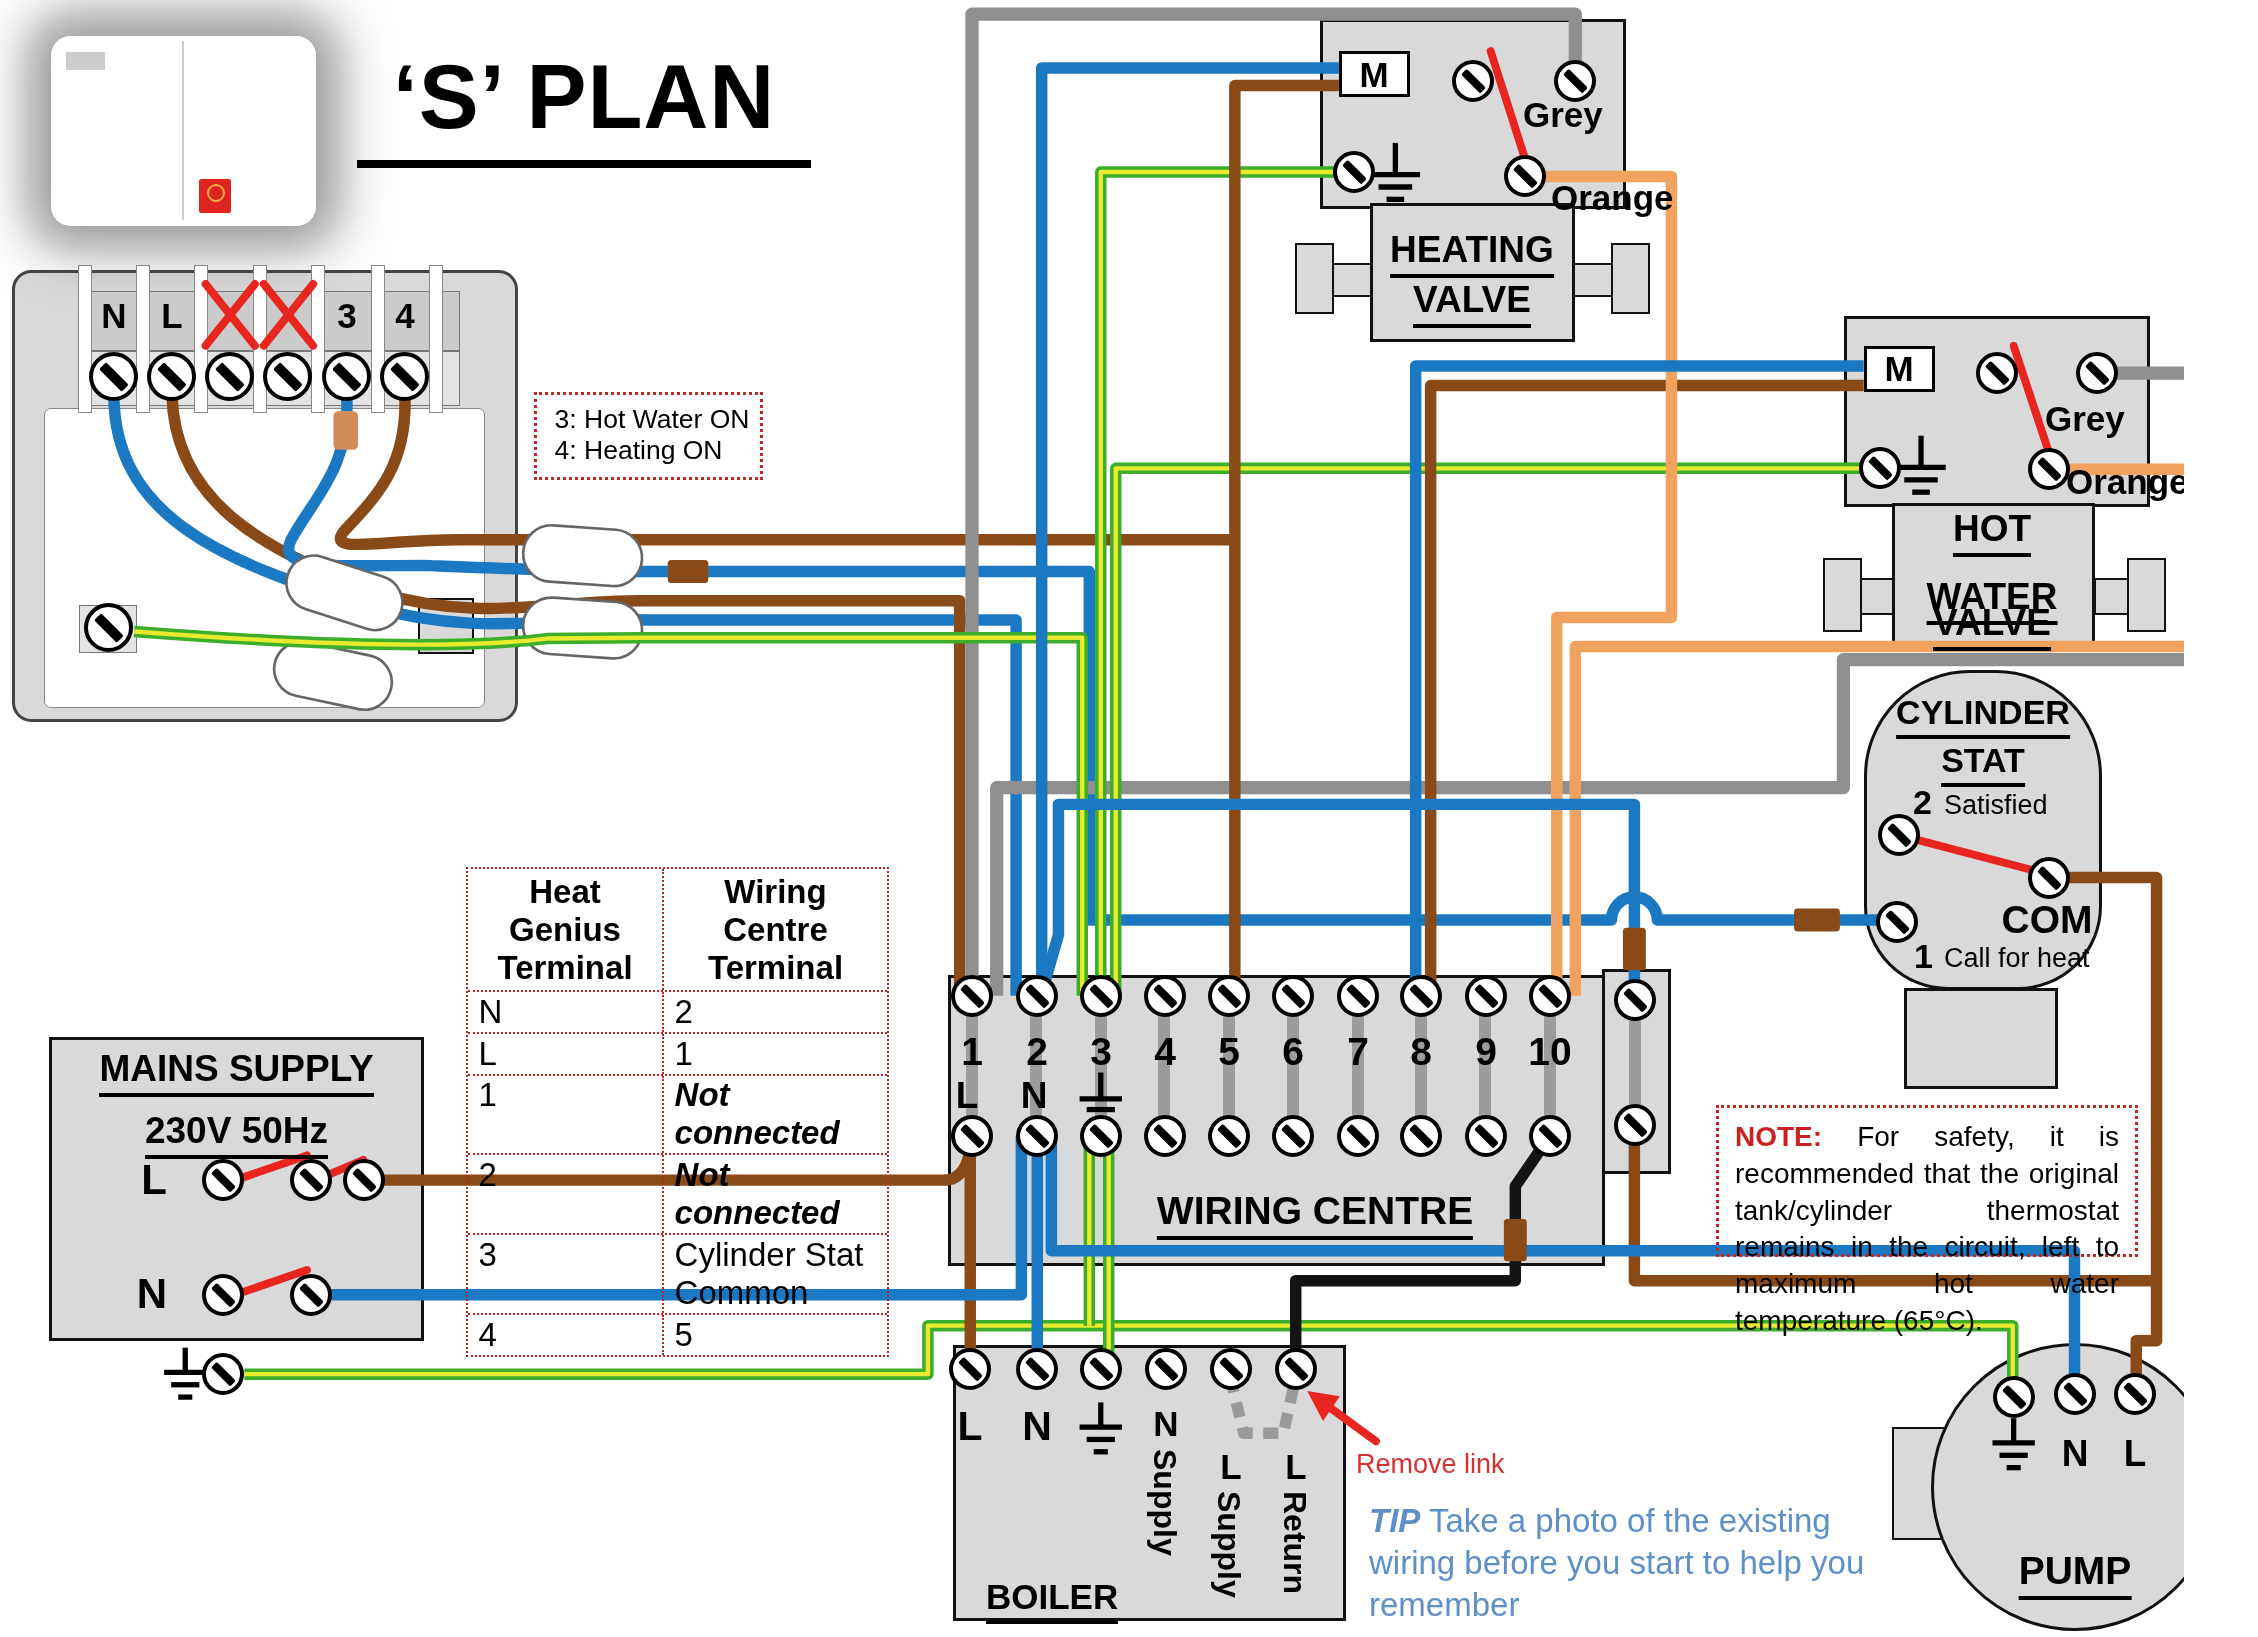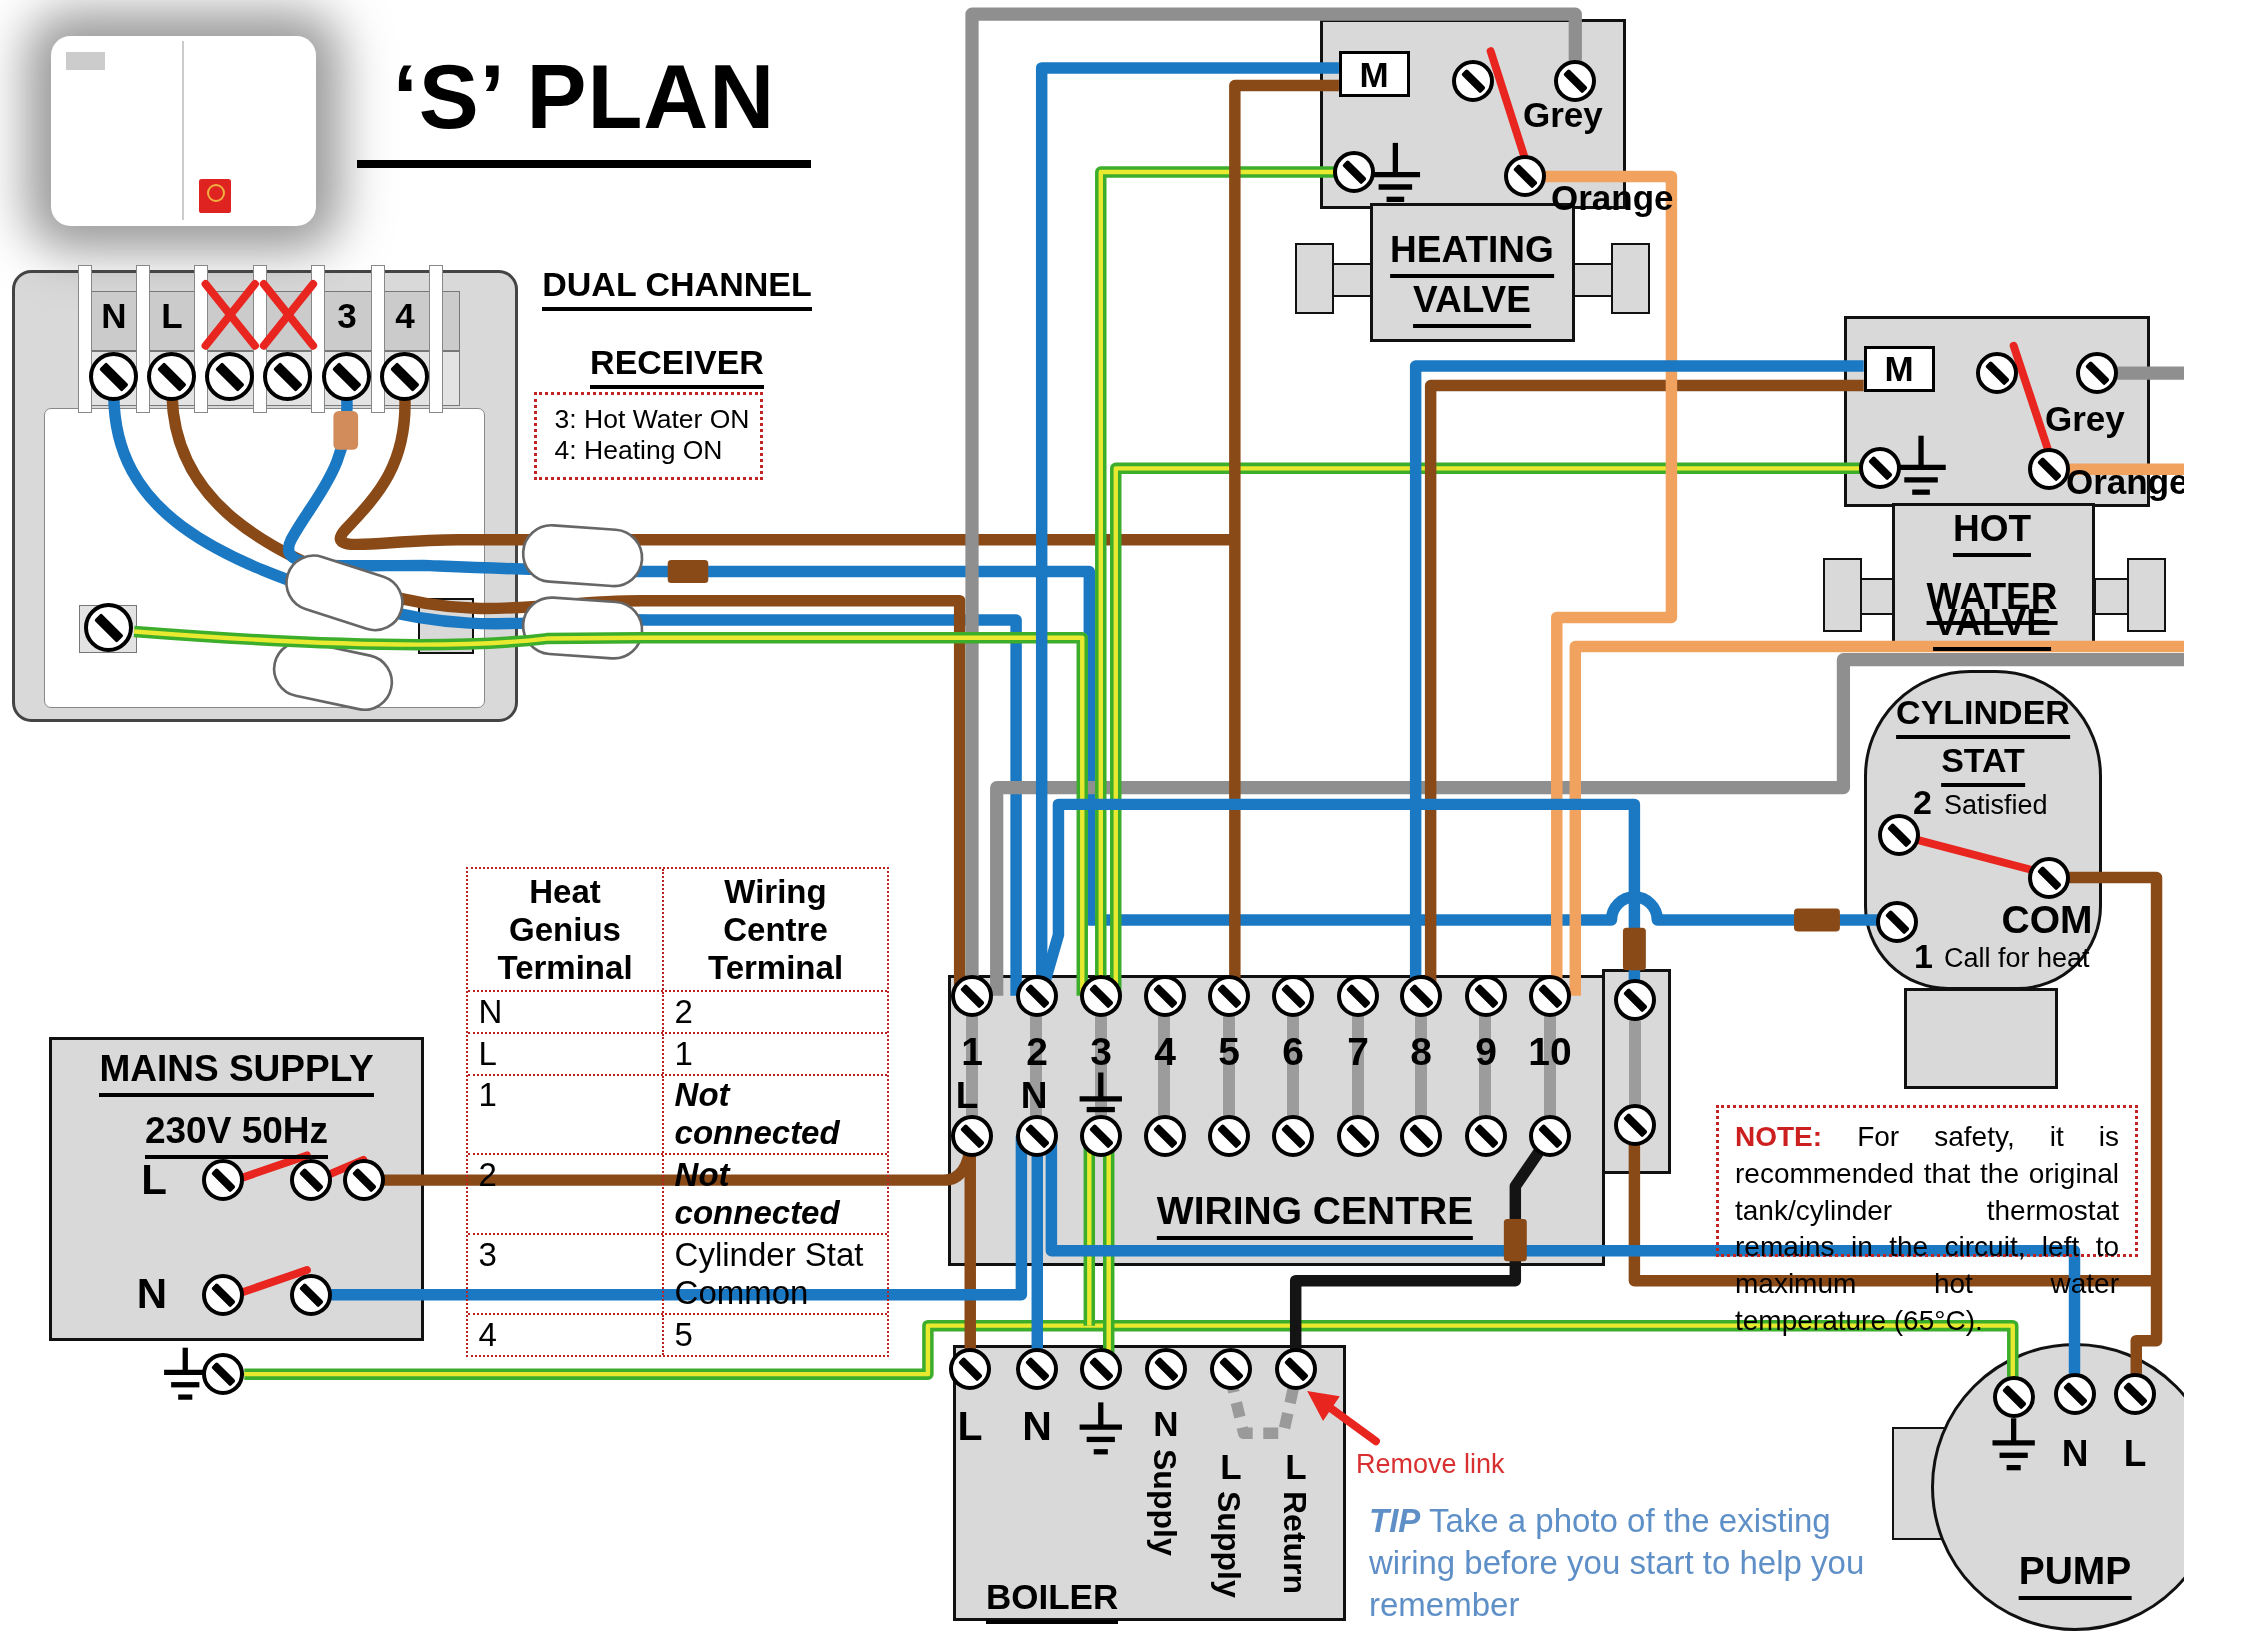--- a/index.html
+++ b/index.html
@@ -91,24 +91,20 @@
   <div class="strip" style="left:86px;top:351px;width:374px;height:55px;background:#e3e3e3;"></div>
   <div class="strip" style="left:79px;top:605px;width:58px;height:48px;background:#e3e3e3;"></div>
   <div class="strip" style="left:418px;top:598px;width:56px;height:56px;background:#d9d9d9;border:2.6px solid #111;"></div>
   <div class="whitepanel" style="left:431px;top:610px;width:32px;height:32px;border-radius:50%;border:2.6px solid #111;"></div>
 
   <div class="lbl cx" style="left:114px;top:296px;font-size:35px;">N</div>
   <div class="lbl cx" style="left:172px;top:296px;font-size:35px;">L</div>
   <div class="lbl cx" style="left:347px;top:296px;font-size:35px;">3</div>
   <div class="lbl cx" style="left:405px;top:296px;font-size:35px;">4</div>
 
-  <div class="lbl ctr" style="left:525px;top:265px;width:304px;font-size:34px;">
-    <span class="und">DUAL CHANNEL</span><br><br>
-    <span class="und">RECEIVER</span>
-  </div>
 
   <div class="dotbox" style="left:534px;top:392px;width:229px;height:88px;padding:8.8px 0 0 17.6px;font-size:26.5px;">
     <div>3: Hot Water ON</div>
     <div>4: Heating ON</div>
   </div>
 
   <div class="gbox" style="left:1320px;top:18.5px;width:306px;height:190px;"></div>
   <div class="gbox" style="left:1370px;top:203px;width:205px;height:139px;"></div>
   <div class="flange" style="left:1295px;top:243px;width:39px;height:71px;"></div>
   <div class="flange" style="left:1332px;top:263px;width:40px;height:34px;"></div>

